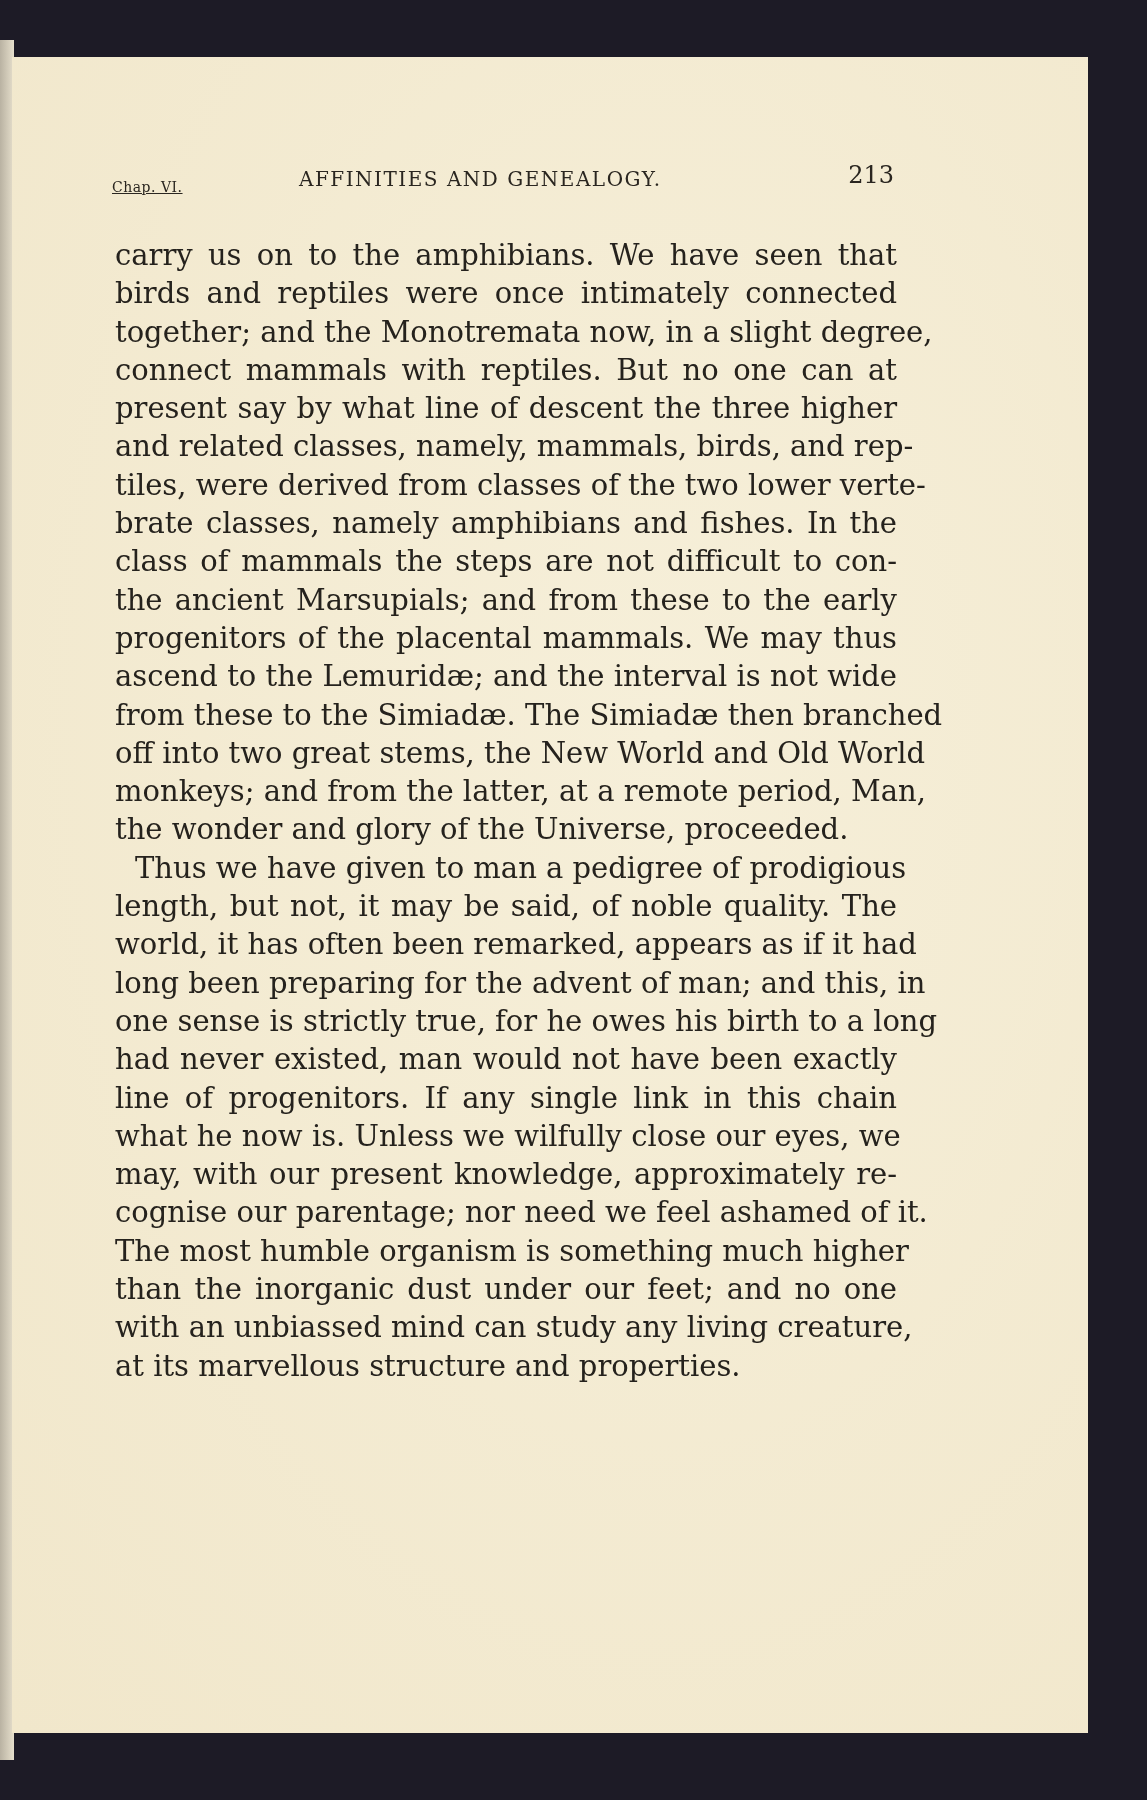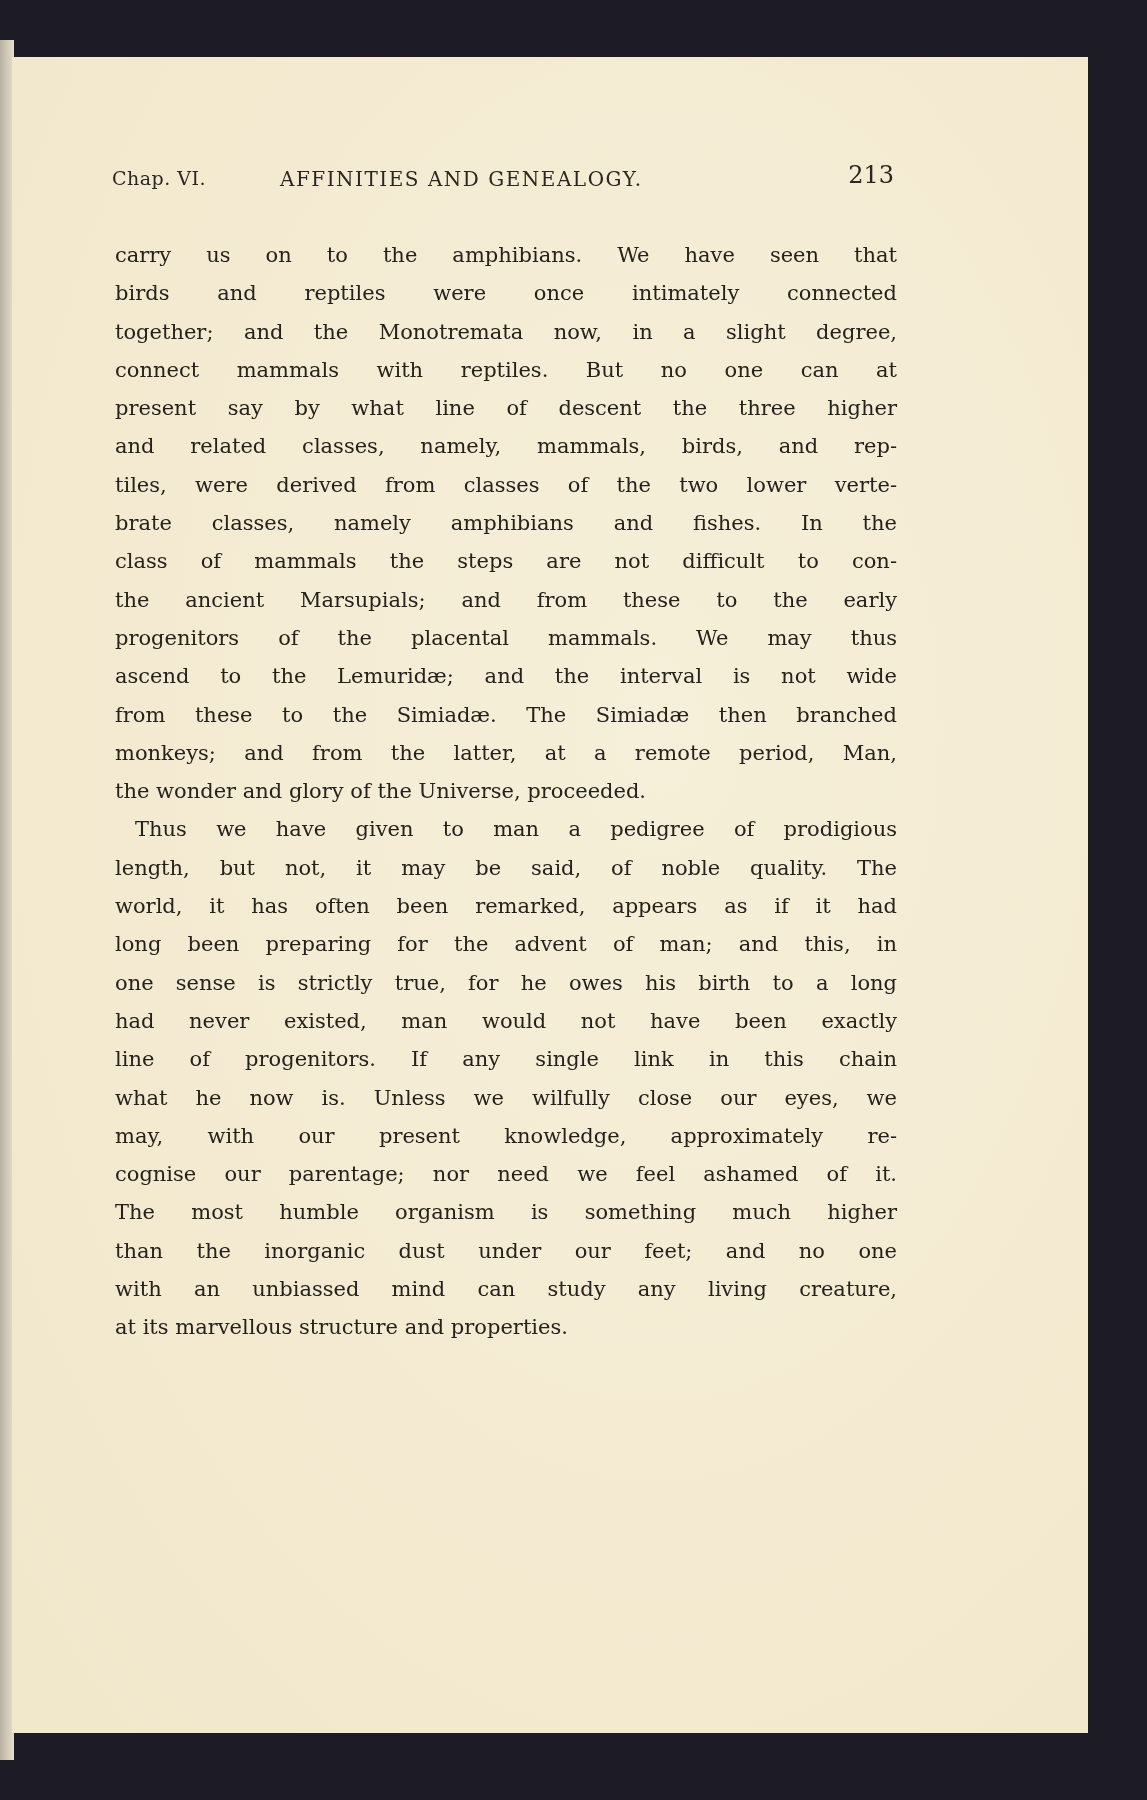--- a/index.html
+++ b/index.html
@@ -1,23 +1,23 @@
 <!DOCTYPE html>
 <html><head>
 <meta charset="utf-8">
 <style>
   html,body{margin:0;padding:0;}
   body{width:1147px;height:1800px;background:#1d1b26;position:relative;overflow:hidden;font-family:"DejaVu Serif","Liberation Serif",serif;}
   .left-pages{position:absolute;left:0;top:40px;width:14px;height:1720px;background:linear-gradient(90deg,#b9b2a2,#e6dfcc);}
   .page{position:absolute;left:12px;top:57px;width:1076px;height:1676px;background:#f4ecd3;background-image:radial-gradient(ellipse at 60% 40%,#f6efd9 0%,#f1e7cb 100%);}
   .header{position:absolute;left:112px;top:165px;width:782px;height:30px;color:#2a2620;font-size:22px;}
-  .h-chap{position:absolute;left:0;top:2px;font-size:19px;letter-spacing:0.5px;}
-  .h-title{position:absolute;left:168px;top:2px;font-size:20px;letter-spacing:1.5px;}
+  .h-chap{position:absolute;left:0;top:14px;font-size:14px;letter-spacing:0.5px;text-decoration:underline;}
+  .h-title{position:absolute;left:187px;top:2px;font-size:20px;letter-spacing:1.5px;}
   .h-num{position:absolute;right:0;top:-4px;font-size:24px;}
-  .body-text{position:absolute;left:115px;top:236px;width:782px;color:#25221d;font-size:21px;line-height:38.3px;}
+  .body-text{position:absolute;left:115px;top:236px;width:782px;color:#25221d;font-size:29px;line-height:38.3px;}
   .line{display:block;text-align:justify;text-align-last:justify;white-space:nowrap;height:38.3px;}
   .line.last{text-align-last:left;}
   .line.indent{padding-left:20px;}
 </style>
 </head>
 <body>
 
 <div class="left-pages"></div>
 <div class="page"></div>
 
@@ -34,20 +34,21 @@
     <span class="line">connect mammals with reptiles. But no one can at</span>
     <span class="line">present say by what line of descent the three higher</span>
     <span class="line">and related classes, namely, mammals, birds, and rep-</span>
     <span class="line">tiles, were derived from classes of the two lower verte-</span>
     <span class="line">brate classes, namely amphibians and fishes. In the</span>
     <span class="line">class of mammals the steps are not difficult to con-</span>
     <span class="line">the ancient Marsupials; and from these to the early</span>
     <span class="line">progenitors of the placental mammals. We may thus</span>
     <span class="line">ascend to the Lemuridæ; and the interval is not wide</span>
     <span class="line">from these to the Simiadæ. The Simiadæ then branched</span>
+    <span class="line">off into two great stems, the New World and Old World</span>
     <span class="line">monkeys; and from the latter, at a remote period, Man,</span>
     <span class="line last">the wonder and glory of the Universe, proceeded.</span>
     <span class="line indent">Thus we have given to man a pedigree of prodigious</span>
     <span class="line">length, but not, it may be said, of noble quality. The</span>
     <span class="line">world, it has often been remarked, appears as if it had</span>
     <span class="line">long been preparing for the advent of man; and this, in</span>
     <span class="line">one sense is strictly true, for he owes his birth to a long</span>
     <span class="line">had never existed, man would not have been exactly</span>
     <span class="line">line of progenitors. If any single link in this chain</span>
     <span class="line">what he now is. Unless we wilfully close our eyes, we</span>

